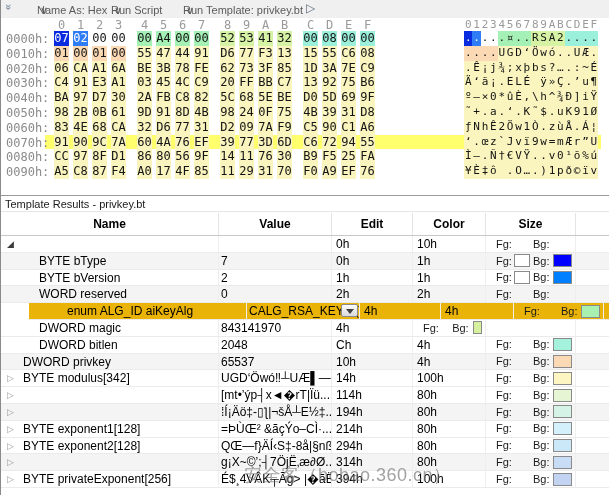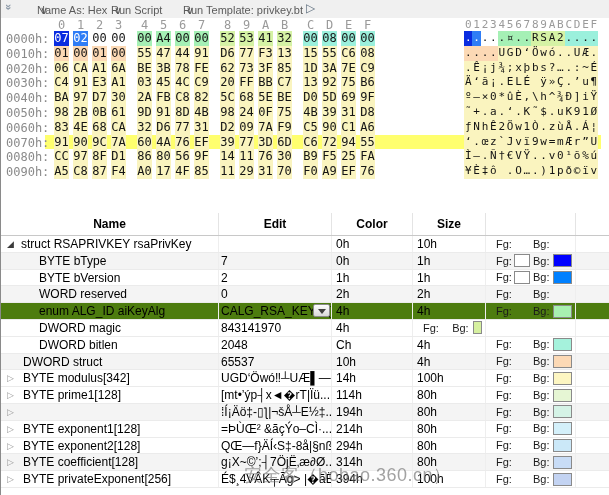--- a/index.html
+++ b/index.html
@@ -44,21 +44,21 @@
   .tmpl-header{position:absolute;left:0;top:213px;width:609px;height:23px;background:#fff;
                display:grid;grid-template-columns:218px 113px 81px 73px 90px 1fr;
                border-bottom:1px solid #c8c8c8;box-sizing:border-box;}
   .tmpl-header div{font-weight:bold;font-size:12px;text-align:center;line-height:22px;
                    border-right:1px solid #e4e4e4;overflow:hidden;}
   .tmpl-rows{position:absolute;left:0;top:236px;width:609px;}
   .trow{display:grid;grid-template-columns:218px 113px 81px 73px 90px 1fr;height:16.8px;
         line-height:16.4px;font-size:12px;border-bottom:1px solid #ebebeb;box-sizing:border-box;
         background:#fff;}
   .trow.shade{background:#f4f4f4;}
-  .trow.sel{background:#4d7c0f;}
+  .trow.sel{background:#eab308;margin-left:28px;}
   .trow>div{overflow:hidden;white-space:nowrap;border-right:1px solid #eeeeee;box-sizing:border-box;}
   .cell-name{position:relative;}
   .tree{position:absolute;left:6px;top:0;font-size:9px;line-height:16.4px;}
   .tree.exp{color:#3c3c3c;}
   .tree.col{color:#9a9a9a;}
   .nlabel.i0{margin-left:20px;}
   .nlabel.i1{margin-left:22px;}
   .nlabel.i2{margin-left:38px;}
   .cell-value{position:relative;padding-left:2px;}
   .combo-btn{position:absolute;right:1px;top:1px;width:17px;height:13px;border:1px solid #8a8a8a;
@@ -106,30 +106,32 @@
         <div class="hexrow"><span class="addr">0030h:</span><span class="b" style="background: rgb(250, 244, 191);">C4</span><span class="b" style="background: rgb(250, 244, 191);">91</span><span class="b" style="background: rgb(250, 244, 191);">E3</span><span class="b" style="background: rgb(250, 244, 191);">A1</span><span class="b grp" style="background: rgb(250, 244, 191);">03</span><span class="b" style="background: rgb(250, 244, 191);">45</span><span class="b" style="background: rgb(250, 244, 191);">4C</span><span class="b" style="background: rgb(250, 244, 191);">C9</span><span class="b grp" style="background: rgb(250, 244, 191);">20</span><span class="b" style="background: rgb(250, 244, 191);">FF</span><span class="b" style="background: rgb(250, 244, 191);">BB</span><span class="b" style="background: rgb(250, 244, 191);">C7</span><span class="b grp" style="background: rgb(250, 244, 191);">13</span><span class="b" style="background: rgb(250, 244, 191);">92</span><span class="b" style="background: rgb(250, 244, 191);">75</span><span class="b" style="background: rgb(250, 244, 191);">B6</span><span class="asciiblk"><span class="a" style="background: rgb(250, 244, 191);">Ä</span><span class="a" style="background: rgb(250, 244, 191);">‘</span><span class="a" style="background: rgb(250, 244, 191);">ã</span><span class="a" style="background: rgb(250, 244, 191);">¡</span><span class="a" style="background: rgb(250, 244, 191);">.</span><span class="a" style="background: rgb(250, 244, 191);">E</span><span class="a" style="background: rgb(250, 244, 191);">L</span><span class="a" style="background: rgb(250, 244, 191);">É</span><span class="a" style="background: rgb(250, 244, 191);"> </span><span class="a" style="background: rgb(250, 244, 191);">ÿ</span><span class="a" style="background: rgb(250, 244, 191);">»</span><span class="a" style="background: rgb(250, 244, 191);">Ç</span><span class="a" style="background: rgb(250, 244, 191);">.</span><span class="a" style="background: rgb(250, 244, 191);">’</span><span class="a" style="background: rgb(250, 244, 191);">u</span><span class="a" style="background: rgb(250, 244, 191);">¶</span></span></div>
         <div class="hexrow"><span class="addr">0040h:</span><span class="b" style="background: rgb(250, 244, 191);">BA</span><span class="b" style="background: rgb(250, 244, 191);">97</span><span class="b" style="background: rgb(250, 244, 191);">D7</span><span class="b" style="background: rgb(250, 244, 191);">30</span><span class="b grp" style="background: rgb(250, 244, 191);">2A</span><span class="b" style="background: rgb(250, 244, 191);">FB</span><span class="b" style="background: rgb(250, 244, 191);">C8</span><span class="b" style="background: rgb(250, 244, 191);">82</span><span class="b grp" style="background: rgb(250, 244, 191);">5C</span><span class="b" style="background: rgb(250, 244, 191);">68</span><span class="b" style="background: rgb(250, 244, 191);">5E</span><span class="b" style="background: rgb(250, 244, 191);">BE</span><span class="b grp" style="background: rgb(250, 244, 191);">D0</span><span class="b" style="background: rgb(250, 244, 191);">5D</span><span class="b" style="background: rgb(250, 244, 191);">69</span><span class="b" style="background: rgb(250, 244, 191);">9F</span><span class="asciiblk"><span class="a" style="background: rgb(250, 244, 191);">º</span><span class="a" style="background: rgb(250, 244, 191);">—</span><span class="a" style="background: rgb(250, 244, 191);">×</span><span class="a" style="background: rgb(250, 244, 191);">0</span><span class="a" style="background: rgb(250, 244, 191);">*</span><span class="a" style="background: rgb(250, 244, 191);">û</span><span class="a" style="background: rgb(250, 244, 191);">È</span><span class="a" style="background: rgb(250, 244, 191);">‚</span><span class="a" style="background: rgb(250, 244, 191);">\</span><span class="a" style="background: rgb(250, 244, 191);">h</span><span class="a" style="background: rgb(250, 244, 191);">^</span><span class="a" style="background: rgb(250, 244, 191);">¾</span><span class="a" style="background: rgb(250, 244, 191);">Ð</span><span class="a" style="background: rgb(250, 244, 191);">]</span><span class="a" style="background: rgb(250, 244, 191);">i</span><span class="a" style="background: rgb(250, 244, 191);">Ÿ</span></span></div>
         <div class="hexrow"><span class="addr">0050h:</span><span class="b" style="background: rgb(250, 244, 191);">98</span><span class="b" style="background: rgb(250, 244, 191);">2B</span><span class="b" style="background: rgb(250, 244, 191);">0B</span><span class="b" style="background: rgb(250, 244, 191);">61</span><span class="b grp" style="background: rgb(250, 244, 191);">9D</span><span class="b" style="background: rgb(250, 244, 191);">91</span><span class="b" style="background: rgb(250, 244, 191);">8D</span><span class="b" style="background: rgb(250, 244, 191);">4B</span><span class="b grp" style="background: rgb(250, 244, 191);">98</span><span class="b" style="background: rgb(250, 244, 191);">24</span><span class="b" style="background: rgb(250, 244, 191);">0F</span><span class="b" style="background: rgb(250, 244, 191);">75</span><span class="b grp" style="background: rgb(250, 244, 191);">4B</span><span class="b" style="background: rgb(250, 244, 191);">39</span><span class="b" style="background: rgb(250, 244, 191);">31</span><span class="b" style="background: rgb(250, 244, 191);">D8</span><span class="asciiblk"><span class="a" style="background: rgb(250, 244, 191);">˜</span><span class="a" style="background: rgb(250, 244, 191);">+</span><span class="a" style="background: rgb(250, 244, 191);">.</span><span class="a" style="background: rgb(250, 244, 191);">a</span><span class="a" style="background: rgb(250, 244, 191);">.</span><span class="a" style="background: rgb(250, 244, 191);">‘</span><span class="a" style="background: rgb(250, 244, 191);">.</span><span class="a" style="background: rgb(250, 244, 191);">K</span><span class="a" style="background: rgb(250, 244, 191);">˜</span><span class="a" style="background: rgb(250, 244, 191);">$</span><span class="a" style="background: rgb(250, 244, 191);">.</span><span class="a" style="background: rgb(250, 244, 191);">u</span><span class="a" style="background: rgb(250, 244, 191);">K</span><span class="a" style="background: rgb(250, 244, 191);">9</span><span class="a" style="background: rgb(250, 244, 191);">1</span><span class="a" style="background: rgb(250, 244, 191);">Ø</span></span></div>
         <div class="hexrow"><span class="addr">0060h:</span><span class="b" style="background: rgb(250, 244, 191);">83</span><span class="b" style="background: rgb(250, 244, 191);">4E</span><span class="b" style="background: rgb(250, 244, 191);">68</span><span class="b" style="background: rgb(250, 244, 191);">CA</span><span class="b grp" style="background: rgb(250, 244, 191);">32</span><span class="b" style="background: rgb(250, 244, 191);">D6</span><span class="b" style="background: rgb(250, 244, 191);">77</span><span class="b" style="background: rgb(250, 244, 191);">31</span><span class="b grp" style="background: rgb(250, 244, 191);">D2</span><span class="b" style="background: rgb(250, 244, 191);">09</span><span class="b" style="background: rgb(250, 244, 191);">7A</span><span class="b" style="background: rgb(250, 244, 191);">F9</span><span class="b grp" style="background: rgb(250, 244, 191);">C5</span><span class="b" style="background: rgb(250, 244, 191);">90</span><span class="b" style="background: rgb(250, 244, 191);">C1</span><span class="b" style="background: rgb(250, 244, 191);">A6</span><span class="asciiblk"><span class="a" style="background: rgb(250, 244, 191);">ƒ</span><span class="a" style="background: rgb(250, 244, 191);">N</span><span class="a" style="background: rgb(250, 244, 191);">h</span><span class="a" style="background: rgb(250, 244, 191);">Ê</span><span class="a" style="background: rgb(250, 244, 191);">2</span><span class="a" style="background: rgb(250, 244, 191);">Ö</span><span class="a" style="background: rgb(250, 244, 191);">w</span><span class="a" style="background: rgb(250, 244, 191);">1</span><span class="a" style="background: rgb(250, 244, 191);">Ò</span><span class="a" style="background: rgb(250, 244, 191);">.</span><span class="a" style="background: rgb(250, 244, 191);">z</span><span class="a" style="background: rgb(250, 244, 191);">ù</span><span class="a" style="background: rgb(250, 244, 191);">Å</span><span class="a" style="background: rgb(250, 244, 191);">.</span><span class="a" style="background: rgb(250, 244, 191);">Á</span><span class="a" style="background: rgb(250, 244, 191);">¦</span></span></div>
         <div class="hexrow hl"><span class="addr">0070h:</span><span class="b" style="background: rgb(250, 244, 191);">91</span><span class="b" style="background: rgb(250, 244, 191);">90</span><span class="b" style="background: rgb(250, 244, 191);">9C</span><span class="b" style="background: rgb(250, 244, 191);">7A</span><span class="b grp" style="background: rgb(250, 244, 191);">60</span><span class="b" style="background: rgb(250, 244, 191);">4A</span><span class="b" style="background: rgb(250, 244, 191);">76</span><span class="b" style="background: rgb(250, 244, 191);">EF</span><span class="b grp" style="background: rgb(250, 244, 191);">39</span><span class="b" style="background: rgb(250, 244, 191);">77</span><span class="b" style="background: rgb(250, 244, 191);">3D</span><span class="b" style="background: rgb(250, 244, 191);">6D</span><span class="b grp" style="background: rgb(250, 244, 191);">C6</span><span class="b" style="background: rgb(250, 244, 191);">72</span><span class="b" style="background: rgb(250, 244, 191);">94</span><span class="b" style="background: rgb(250, 244, 191);">55</span><span class="asciiblk"><span class="a" style="background: rgb(250, 244, 191);">‘</span><span class="a" style="background: rgb(250, 244, 191);">.</span><span class="a" style="background: rgb(250, 244, 191);">œ</span><span class="a" style="background: rgb(250, 244, 191);">z</span><span class="a" style="background: rgb(250, 244, 191);">`</span><span class="a" style="background: rgb(250, 244, 191);">J</span><span class="a" style="background: rgb(250, 244, 191);">v</span><span class="a" style="background: rgb(250, 244, 191);">ï</span><span class="a" style="background: rgb(250, 244, 191);">9</span><span class="a" style="background: rgb(250, 244, 191);">w</span><span class="a" style="background: rgb(250, 244, 191);">=</span><span class="a" style="background: rgb(250, 244, 191);">m</span><span class="a" style="background: rgb(250, 244, 191);">Æ</span><span class="a" style="background: rgb(250, 244, 191);">r</span><span class="a" style="background: rgb(250, 244, 191);">”</span><span class="a" style="background: rgb(250, 244, 191);">U</span></span></div>
         <div class="hexrow"><span class="addr">0080h:</span><span class="b" style="background: rgb(250, 244, 191);">CC</span><span class="b" style="background: rgb(250, 244, 191);">97</span><span class="b" style="background: rgb(250, 244, 191);">8F</span><span class="b" style="background: rgb(250, 244, 191);">D1</span><span class="b grp" style="background: rgb(250, 244, 191);">86</span><span class="b" style="background: rgb(250, 244, 191);">80</span><span class="b" style="background: rgb(250, 244, 191);">56</span><span class="b" style="background: rgb(250, 244, 191);">9F</span><span class="b grp" style="background: rgb(250, 244, 191);">14</span><span class="b" style="background: rgb(250, 244, 191);">11</span><span class="b" style="background: rgb(250, 244, 191);">76</span><span class="b" style="background: rgb(250, 244, 191);">30</span><span class="b grp" style="background: rgb(250, 244, 191);">B9</span><span class="b" style="background: rgb(250, 244, 191);">F5</span><span class="b" style="background: rgb(250, 244, 191);">25</span><span class="b" style="background: rgb(250, 244, 191);">FA</span><span class="asciiblk"><span class="a" style="background: rgb(250, 244, 191);">Ì</span><span class="a" style="background: rgb(250, 244, 191);">—</span><span class="a" style="background: rgb(250, 244, 191);">.</span><span class="a" style="background: rgb(250, 244, 191);">Ñ</span><span class="a" style="background: rgb(250, 244, 191);">†</span><span class="a" style="background: rgb(250, 244, 191);">€</span><span class="a" style="background: rgb(250, 244, 191);">V</span><span class="a" style="background: rgb(250, 244, 191);">Ÿ</span><span class="a" style="background: rgb(250, 244, 191);">.</span><span class="a" style="background: rgb(250, 244, 191);">.</span><span class="a" style="background: rgb(250, 244, 191);">v</span><span class="a" style="background: rgb(250, 244, 191);">0</span><span class="a" style="background: rgb(250, 244, 191);">¹</span><span class="a" style="background: rgb(250, 244, 191);">õ</span><span class="a" style="background: rgb(250, 244, 191);">%</span><span class="a" style="background: rgb(250, 244, 191);">ú</span></span></div>
         <div class="hexrow"><span class="addr">0090h:</span><span class="b" style="background: rgb(250, 244, 191);">A5</span><span class="b" style="background: rgb(250, 244, 191);">C8</span><span class="b" style="background: rgb(250, 244, 191);">87</span><span class="b" style="background: rgb(250, 244, 191);">F4</span><span class="b grp" style="background: rgb(250, 244, 191);">A0</span><span class="b" style="background: rgb(250, 244, 191);">17</span><span class="b" style="background: rgb(250, 244, 191);">4F</span><span class="b" style="background: rgb(250, 244, 191);">85</span><span class="b grp" style="background: rgb(250, 244, 191);">11</span><span class="b" style="background: rgb(250, 244, 191);">29</span><span class="b" style="background: rgb(250, 244, 191);">31</span><span class="b" style="background: rgb(250, 244, 191);">70</span><span class="b grp" style="background: rgb(250, 244, 191);">F0</span><span class="b" style="background: rgb(250, 244, 191);">A9</span><span class="b" style="background: rgb(250, 244, 191);">EF</span><span class="b" style="background: rgb(250, 244, 191);">76</span><span class="asciiblk"><span class="a" style="background: rgb(250, 244, 191);">¥</span><span class="a" style="background: rgb(250, 244, 191);">È</span><span class="a" style="background: rgb(250, 244, 191);">‡</span><span class="a" style="background: rgb(250, 244, 191);">ô</span><span class="a" style="background: rgb(250, 244, 191);"> </span><span class="a" style="background: rgb(250, 244, 191);">.</span><span class="a" style="background: rgb(250, 244, 191);">O</span><span class="a" style="background: rgb(250, 244, 191);">…</span><span class="a" style="background: rgb(250, 244, 191);">.</span><span class="a" style="background: rgb(250, 244, 191);">)</span><span class="a" style="background: rgb(250, 244, 191);">1</span><span class="a" style="background: rgb(250, 244, 191);">p</span><span class="a" style="background: rgb(250, 244, 191);">ð</span><span class="a" style="background: rgb(250, 244, 191);">©</span><span class="a" style="background: rgb(250, 244, 191);">ï</span><span class="a" style="background: rgb(250, 244, 191);">v</span></span></div>
       </div>
   </div>
 
+  <div class="tmpl-title">Template Results - privkey.bt</div>
   <div class="tmpl-header" id="tmplheader">
       <div>Name</div>
+      <div>Value</div>
       <div>Edit</div>
       <div>Color</div>
       <div>Size</div>
       <div></div>
     </div>
   <div class="tmpl-rows" id="tmplrows">
       <div class="trow">
-        <div class="cell-name"><span class="tree exp">◢</span><span class="nlabel i0">struct RSAPRIVKEY rsaPrivKey</span></div>
+        <div class="cell-name"><span class="tree exp">◢</span></div>
         <div class="cell-value"><span></span></div>
         <div class="cell-start">0h</div>
         <div class="cell-size">10h</div>
         <div class="cell-color">
           <span class="cl">Fg:</span>
           <span class="sw empty"></span>
           <span class="cl">Bg:</span>
           <span class="sw bgsw empty"></span>
         </div>
         <div></div>
@@ -205,21 +207,21 @@
         <div class="cell-size">4h</div>
         <div class="cell-color">
           <span class="cl">Fg:</span>
           <span class="sw empty"></span>
           <span class="cl">Bg:</span>
           <span class="sw bgsw" style="background: rgb(165, 242, 220);"></span>
         </div>
         <div></div>
       </div>
       <div class="trow shade">
-        <div class="cell-name"><span class="nlabel i1">DWORD struct</span></div>
+        <div class="cell-name"><span class="nlabel i1">DWORD privkey</span></div>
         <div class="cell-value"><span>65537</span></div>
         <div class="cell-start">10h</div>
         <div class="cell-size">4h</div>
         <div class="cell-color">
           <span class="cl">Fg:</span>
           <span class="sw empty"></span>
           <span class="cl">Bg:</span>
           <span class="sw bgsw" style="background: rgb(252, 217, 181);"></span>
         </div>
         <div></div>
@@ -231,21 +233,21 @@
         <div class="cell-size">100h</div>
         <div class="cell-color">
           <span class="cl">Fg:</span>
           <span class="sw empty"></span>
           <span class="cl">Bg:</span>
           <span class="sw bgsw" style="background: rgb(253, 246, 194);"></span>
         </div>
         <div></div>
       </div>
       <div class="trow">
-        <div class="cell-name"><span class="tree col">▷</span><span class="nlabel i1">BYTE prime1[128]</span></div>
+        <div class="cell-name"><span class="tree col">▷</span></div>
         <div class="cell-value"><span>[mt•’ýp┤x◄�rT|Ïü......</span></div>
         <div class="cell-start">114h</div>
         <div class="cell-size">80h</div>
         <div class="cell-color">
           <span class="cl">Fg:</span>
           <span class="sw empty"></span>
           <span class="cl">Bg:</span>
           <span class="sw bgsw" style="background: rgb(230, 246, 212);"></span>
         </div>
         <div></div>
@@ -283,21 +285,21 @@
         <div class="cell-size">80h</div>
         <div class="cell-color">
           <span class="cl">Fg:</span>
           <span class="sw empty"></span>
           <span class="cl">Bg:</span>
           <span class="sw bgsw" style="background: rgb(203, 232, 248);"></span>
         </div>
         <div></div>
       </div>
       <div class="trow shade">
-        <div class="cell-name"><span class="tree col">▷</span><span class="nlabel i1">BYTE coefficient[128]</span></div>
+        <div class="cell-name"><span class="tree col">▷</span></div>
         <div class="cell-value"><span>g¡X~©’;┤7ÖjË‚æ∂Ø...</span></div>
         <div class="cell-start">314h</div>
         <div class="cell-size">80h</div>
         <div class="cell-color">
           <span class="cl">Fg:</span>
           <span class="sw empty"></span>
           <span class="cl">Bg:</span>
           <span class="sw bgsw" style="background: rgb(200, 220, 246);"></span>
         </div>
         <div></div>

